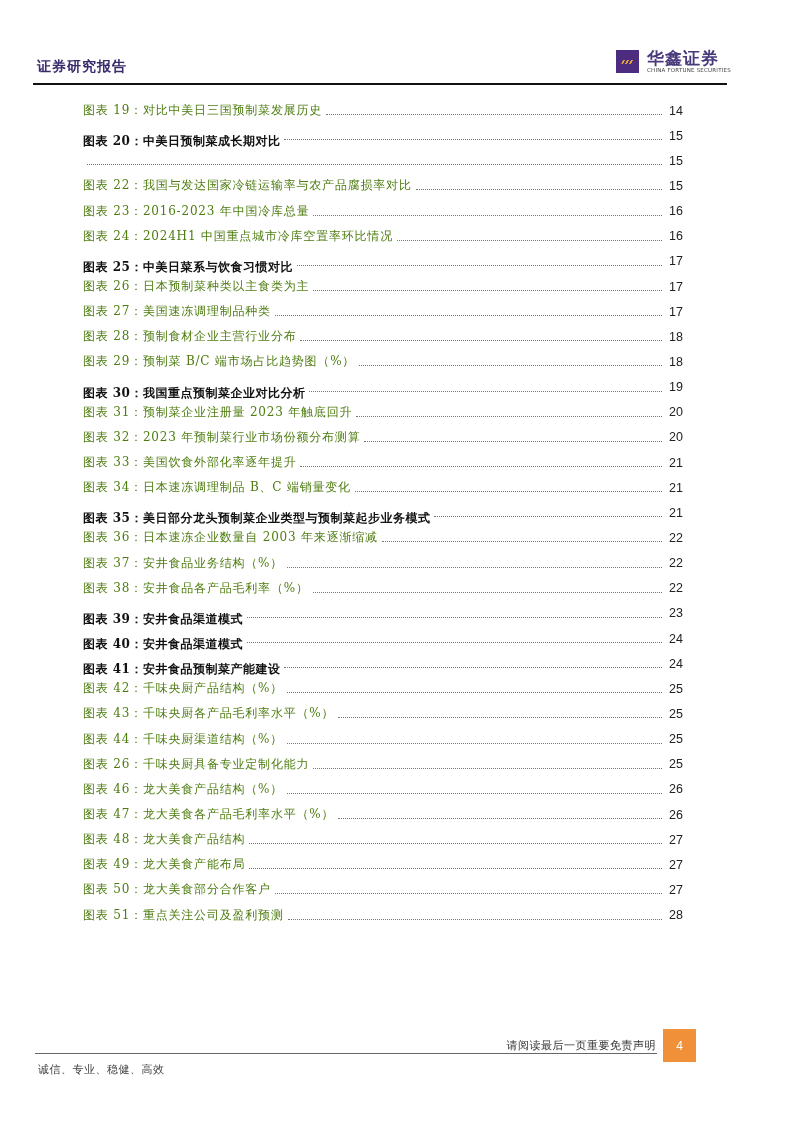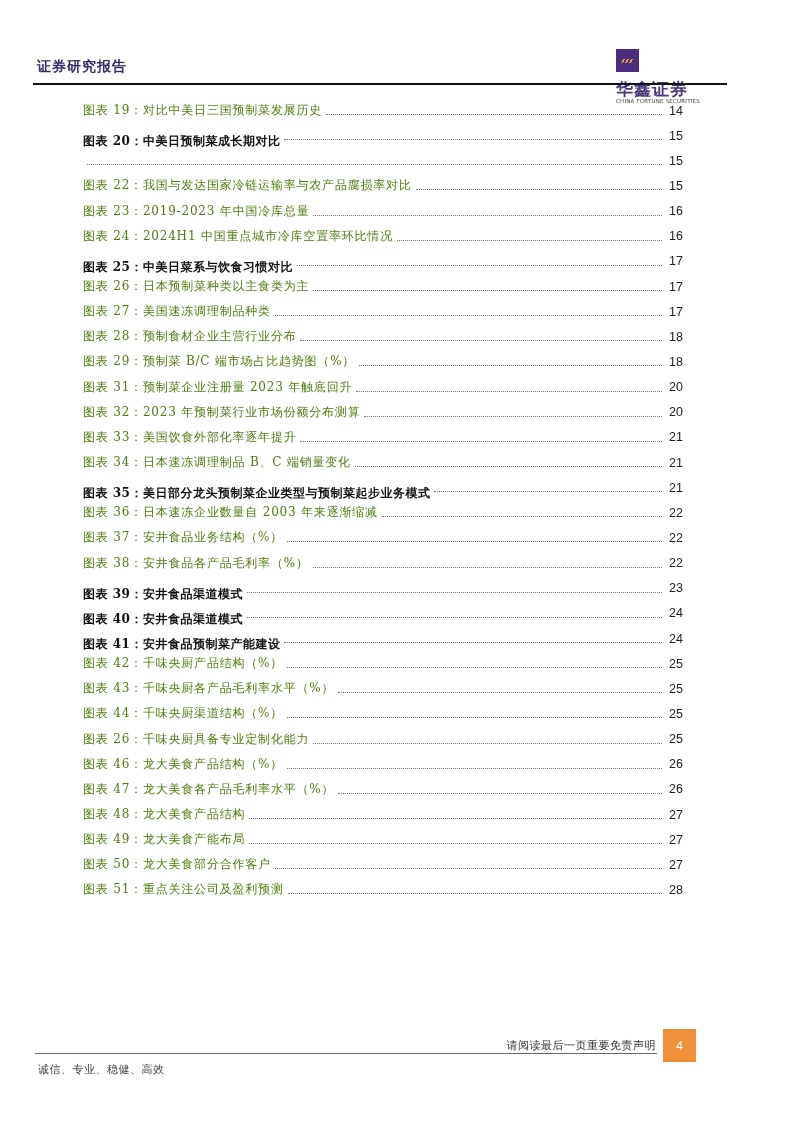--- a/index.html
+++ b/index.html
@@ -31,22 +31,22 @@
       top: 83px;
       width: 694px;
       height: 2px;
       background: #111;
     }
     .logo {
       position: absolute;
       left: 616px;
       top: 49px;
       display: flex;
+      align-items: center;
       gap: 8px;
-      flex-direction: column;
     }
     .logo-mark {
       width: 23px;
       height: 23px;
       background: #4b2c7e;
       position: relative;
     }
     .logo-mark::after {
       content: "";
       position: absolute;
@@ -183,21 +183,21 @@
     <div class="toc-row">
       <span class="toc-leader"></span>
       <span class="toc-page">15</span>
     </div>
     <div class="toc-row">
       <span class="toc-label">图表 22：我国与发达国家冷链运输率与农产品腐损率对比</span>
       <span class="toc-leader"></span>
       <span class="toc-page">15</span>
     </div>
     <div class="toc-row">
-      <span class="toc-label">图表 23：2019-2023 年中国冷库总量</span>
+      <span class="toc-label">图表 23：2016-2023 年中国冷库总量</span>
       <span class="toc-leader"></span>
       <span class="toc-page">16</span>
     </div>
     <div class="toc-row">
       <span class="toc-label">图表 24：2024H1 中国重点城市冷库空置率环比情况</span>
       <span class="toc-leader"></span>
       <span class="toc-page">16</span>
     </div>
     <div class="toc-row bold">
       <span class="toc-label">图表 25：中美日菜系与饮食习惯对比</span>
@@ -216,20 +216,25 @@
     </div>
     <div class="toc-row">
       <span class="toc-label">图表 28：预制食材企业主营行业分布</span>
       <span class="toc-leader"></span>
       <span class="toc-page">18</span>
     </div>
     <div class="toc-row">
       <span class="toc-label">图表 29：预制菜 B/C 端市场占比趋势图（%）</span>
       <span class="toc-leader"></span>
       <span class="toc-page">18</span>
+    </div>
+    <div class="toc-row bold">
+      <span class="toc-label">图表 30：我国重点预制菜企业对比分析</span>
+      <span class="toc-leader"></span>
+      <span class="toc-page">19</span>
     </div>
     <div class="toc-row">
       <span class="toc-label">图表 31：预制菜企业注册量 2023 年触底回升</span>
       <span class="toc-leader"></span>
       <span class="toc-page">20</span>
     </div>
     <div class="toc-row">
       <span class="toc-label">图表 32：2023 年预制菜行业市场份额分布测算</span>
       <span class="toc-leader"></span>
       <span class="toc-page">20</span>

